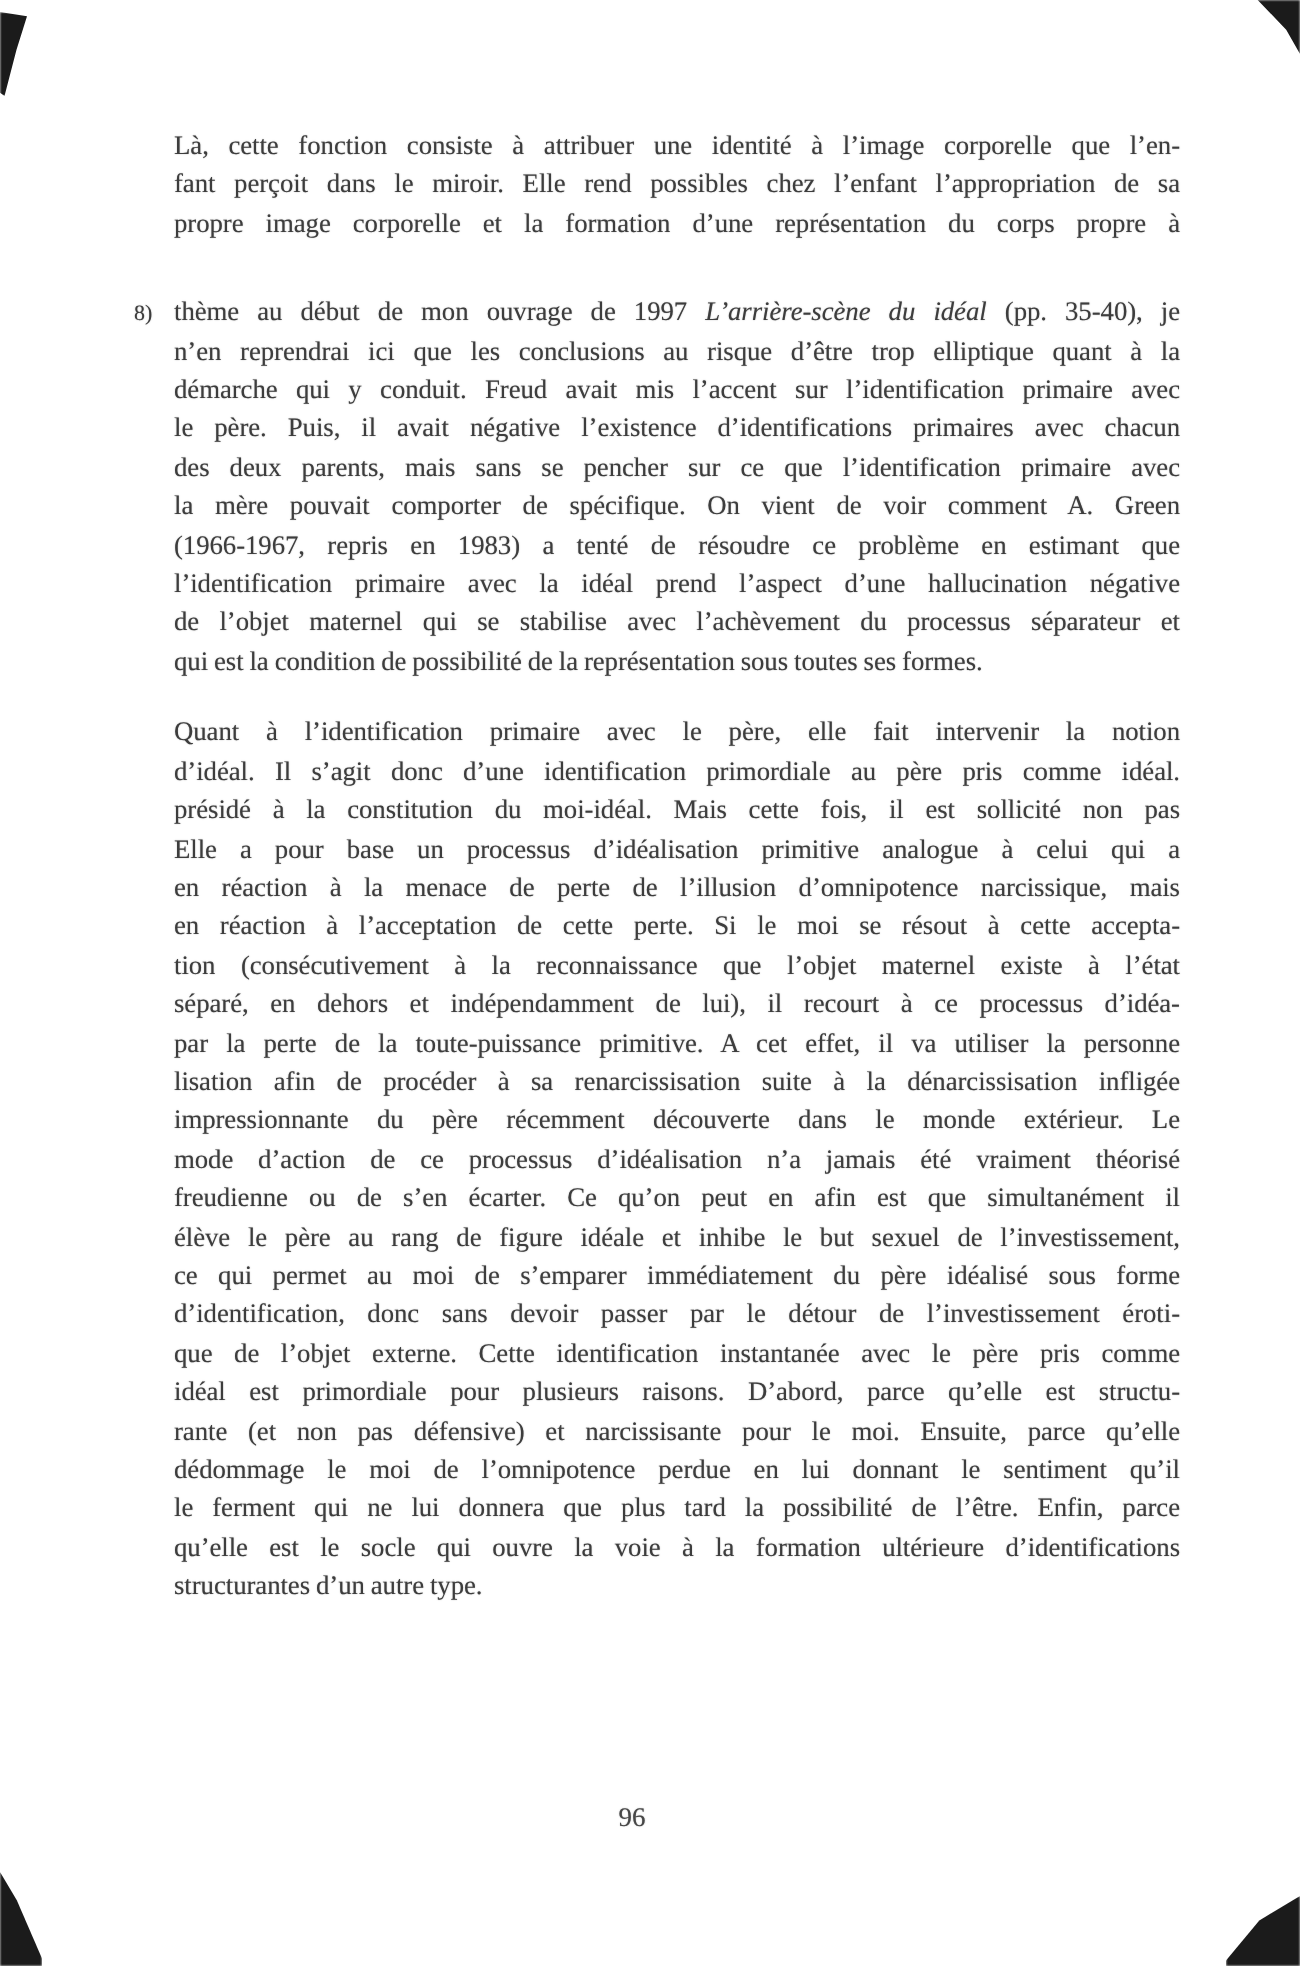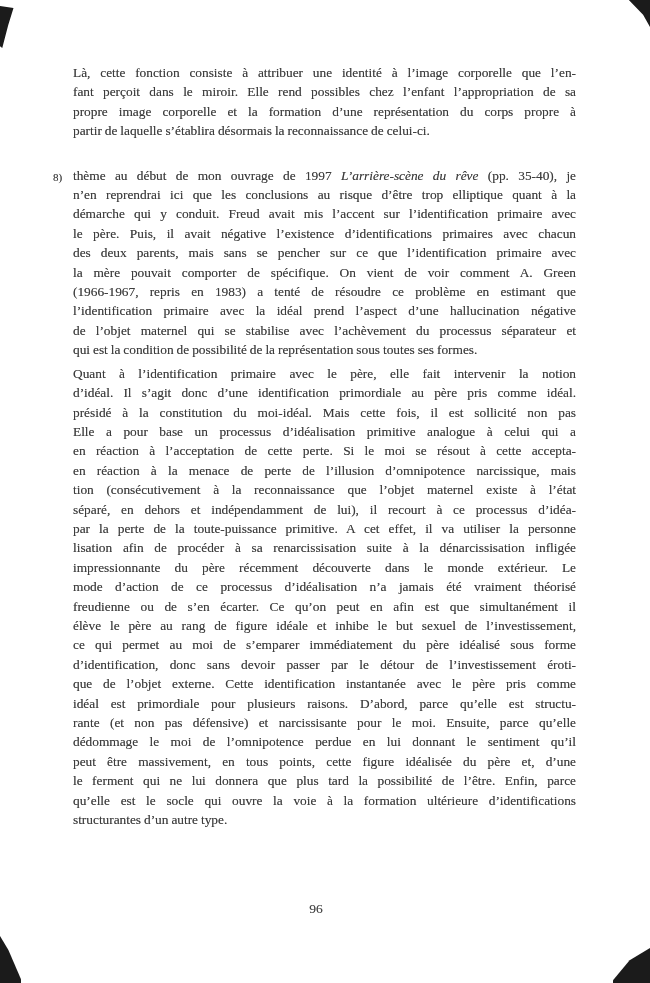--- a/index.html
+++ b/index.html
@@ -13,34 +13,34 @@
   .page {
     position: relative;
     width: 650px;
     height: 983px;
     background: #ffffff;
     font-family: "Liberation Serif", "DejaVu Serif", serif;
     color: #3d3d3d;
   }
   .text-block {
     position: absolute;
-    left: 73px;
+    left: 87px;
     top: 63px;
     width: 503px;
     font-size: 13.4px;
     line-height: 19.4px;
     letter-spacing: -0.03px;
     word-spacing: -0.35px;
     text-shadow: 0 0 0.6px rgba(95, 95, 95, 0.65);
   }
   .para {
     position: relative;
   }
   .para[data-name="item-8-paragraph"] { margin-top: 25px; }
-  .para[data-name="continuation-paragraph"] { margin-top: 4px; }
+  .para[data-name="continuation-paragraph"] { margin-top: 16px; }
   .line {
     text-align: justify;
     text-align-last: justify;
     hyphens: none;
     white-space: normal;
   }
   .line-last {
     text-align-last: left;
   }
   .marker {
@@ -92,57 +92,55 @@
   <div class="artifact artifact-tl" data-name="scan-artifact-top-left-icon"></div>
   <div class="artifact artifact-tr" data-name="scan-artifact-top-right-icon"></div>
   <div class="artifact artifact-bl" data-name="scan-artifact-bottom-left-icon"></div>
   <div class="artifact artifact-br" data-name="scan-artifact-bottom-right-icon"></div>
 
   <div class="text-block" data-name="text-block">
       <div class="para" data-name="intro-paragraph">
         <div class="line" data-name="text-line">Là, cette fonction consiste à attribuer une identité à l’image corporelle que l’en-</div>
         <div class="line" data-name="text-line">fant perçoit dans le miroir. Elle rend possibles chez l’enfant l’appropriation de sa</div>
         <div class="line" data-name="text-line">propre image corporelle et la formation d’une représentation du corps propre à</div>
-        <div class="line line-last" data-name="text-line">partir de laquelle s’établira désormais la reconnaissance de celui-ci.</div>
       </div>
       <div class="para" data-name="item-8-paragraph">
         <span class="marker" data-name="list-item-marker">8)</span>
-        <div class="line" data-name="text-line">thème au début de mon ouvrage de 1997 <em data-name="book-title-italic">L’arrière-scène du rêve</em> (pp. 35-40), je</div>
+        <div class="line" data-name="text-line">thème au début de mon ouvrage de 1997 <em data-name="book-title-italic">L’arrière-scène du idéal</em> (pp. 35-40), je</div>
         <div class="line" data-name="text-line">n’en reprendrai ici que les conclusions au risque d’être trop elliptique quant à la</div>
         <div class="line" data-name="text-line">démarche qui y conduit. Freud avait mis l’accent sur l’identification primaire avec</div>
         <div class="line" data-name="text-line">le père. Puis, il avait négative l’existence d’identifications primaires avec chacun</div>
         <div class="line" data-name="text-line">des deux parents, mais sans se pencher sur ce que l’identification primaire avec</div>
         <div class="line" data-name="text-line">la mère pouvait comporter de spécifique. On vient de voir comment A. Green</div>
         <div class="line" data-name="text-line">(1966-1967, repris en 1983) a tenté de résoudre ce problème en estimant que</div>
         <div class="line" data-name="text-line">l’identification primaire avec la idéal prend l’aspect d’une hallucination négative</div>
         <div class="line" data-name="text-line">de l’objet maternel qui se stabilise avec l’achèvement du processus séparateur et</div>
         <div class="line line-last" data-name="text-line">qui est la condition de possibilité de la représentation sous toutes ses formes.</div>
       </div>
       <div class="para" data-name="continuation-paragraph">
         <div class="line" data-name="text-line">Quant à l’identification primaire avec le père, elle fait intervenir la notion</div>
         <div class="line" data-name="text-line">d’idéal. Il s’agit donc d’une identification primordiale au père pris comme idéal.</div>
         <div class="line" data-name="text-line">présidé à la constitution du moi-idéal. Mais cette fois, il est sollicité non pas</div>
         <div class="line" data-name="text-line">Elle a pour base un processus d’idéalisation primitive analogue à celui qui a</div>
+        <div class="line" data-name="text-line">en réaction à la menace de perte de l’illusion d’omnipotence narcissique, mais</div>
         <div class="line" data-name="text-line">en réaction à l’acceptation de cette perte. Si le moi se résout à cette accepta-</div>
-        <div class="line" data-name="text-line">en réaction à la menace de perte de l’illusion d’omnipotence narcissique, mais</div>
         <div class="line" data-name="text-line">tion (consécutivement à la reconnaissance que l’objet maternel existe à l’état</div>
         <div class="line" data-name="text-line">séparé, en dehors et indépendamment de lui), il recourt à ce processus d’idéa-</div>
         <div class="line" data-name="text-line">par la perte de la toute-puissance primitive. A cet effet, il va utiliser la personne</div>
         <div class="line" data-name="text-line">lisation afin de procéder à sa renarcissisation suite à la dénarcissisation infligée</div>
         <div class="line" data-name="text-line">impressionnante du père récemment découverte dans le monde extérieur. Le</div>
         <div class="line" data-name="text-line">mode d’action de ce processus d’idéalisation n’a jamais été vraiment théorisé</div>
         <div class="line" data-name="text-line">freudienne ou de s’en écarter. Ce qu’on peut en afin est que simultanément il</div>
         <div class="line" data-name="text-line">élève le père au rang de figure idéale et inhibe le but sexuel de l’investissement,</div>
         <div class="line" data-name="text-line">ce qui permet au moi de s’emparer immédiatement du père idéalisé sous forme</div>
         <div class="line" data-name="text-line">d’identification, donc sans devoir passer par le détour de l’investissement éroti-</div>
         <div class="line" data-name="text-line">que de l’objet externe. Cette identification instantanée avec le père pris comme</div>
         <div class="line" data-name="text-line">idéal est primordiale pour plusieurs raisons. D’abord, parce qu’elle est structu-</div>
         <div class="line" data-name="text-line">rante (et non pas défensive) et narcissisante pour le moi. Ensuite, parce qu’elle</div>
         <div class="line" data-name="text-line">dédommage le moi de l’omnipotence perdue en lui donnant le sentiment qu’il</div>
-        <div class="line" data-name="text-line">peut être massivement, en tous points, cette figure idéalisée du père et, d’une</div>
         <div class="line" data-name="text-line">le ferment qui ne lui donnera que plus tard la possibilité de l’être. Enfin, parce</div>
         <div class="line" data-name="text-line">qu’elle est le socle qui ouvre la voie à la formation ultérieure d’identifications</div>
         <div class="line line-last" data-name="text-line">structurantes d’un autre type.</div>
       </div>
     </div>
 
   <div class="page-number" data-name="page-number">96</div>
 </div>
 
 </body></html>

